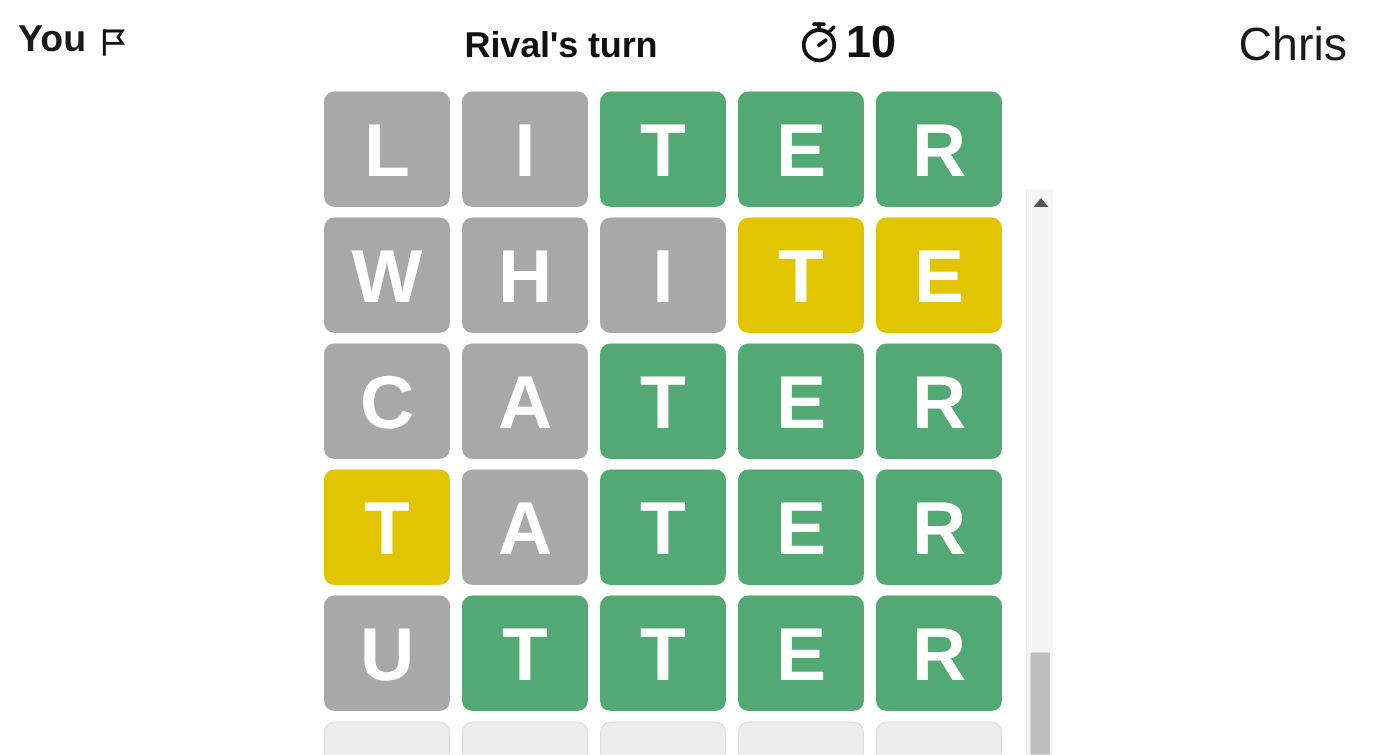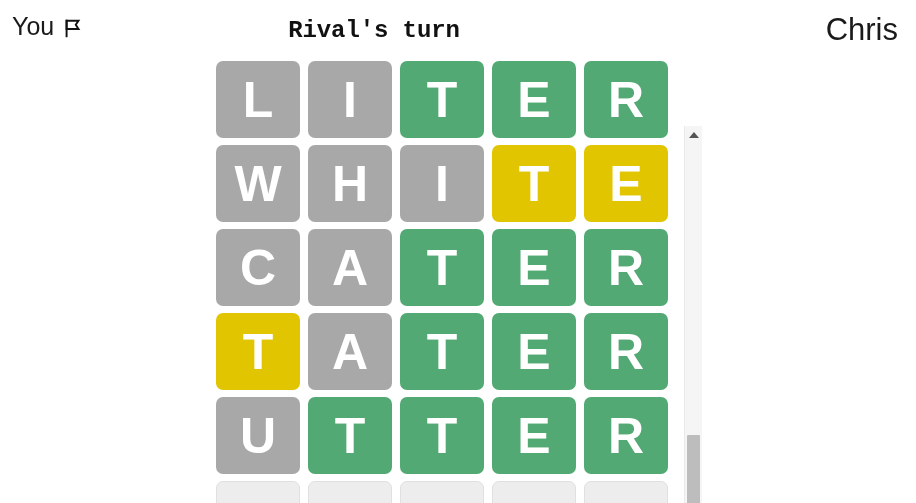--- a/index.html
+++ b/index.html
@@ -30,21 +30,21 @@
     position: absolute;
     left: 12px;
     top: 14px;
     display: flex;
     align-items: center;
     gap: 8px;
   }
   .player-left .pname {
     font-size: 25px;
     color: #1a1a1a;
-    font-weight: 400;
+    font-weight: 700;
     line-height: 1;
   }
   .flag-icon {
     display: inline-block;
     width: 22px;
     height: 22px;
     position: relative;
     top: 1px;
   }
   .turn-title {
@@ -52,21 +52,20 @@
     left: 0;
     right: 0;
     top: 17px;
     text-align: center;
     font-size: 24px;
     font-weight: bold;
     color: #111111;
     letter-spacing: -0.1px;
     width: 740px;
     margin-left: 4px;
-    font-family: Liberation Mono, monospace;
   }
   .timer {
     position: absolute;
     left: 530px;
     top: 12px;
     display: flex;
     align-items: center;
     gap: 2px;
   }
   .timer-icon {
@@ -188,20 +187,32 @@
     <span class="flag-icon">
       <svg viewBox="0 0 24 24" width="22" height="22" fill="none" stroke="#111111" stroke-width="2.1" stroke-linecap="square" stroke-linejoin="miter">
         <path d="M5 4 L5 21"></path>
         <path d="M5 4 L18 4 L15 8.5 L18 13 L5 13 Z"></path>
       </svg>
     </span>
   </div>
 
   <div class="turn-title">Rival's turn</div>
 
+  <div class="timer">
+    <span class="timer-icon">
+      <svg viewBox="0 0 24 24" width="32" height="32" fill="none" stroke="#111111" stroke-width="1.9" stroke-linecap="round" stroke-linejoin="round">
+        <circle cx="12" cy="13.6" r="7.6"></circle>
+        <path d="M12 13.6 L15.3 11.1"></path>
+        <path d="M9.6 3.1 L14.4 3.1"></path>
+        <path d="M12 3.1 L12 6"></path>
+        <path d="M17.6 6.3 L19.3 4.7"></path>
+      </svg>
+    </span>
+    <span class="timer-value">10</span>
+  </div>
 
   <div class="player-right">Chris</div>
 </div>
 
 <div class="board-wrap">
   <div class="board">
       <div class="row">
         <div class="tile absent">L</div>
         <div class="tile absent">I</div>
         <div class="tile correct">T</div>

